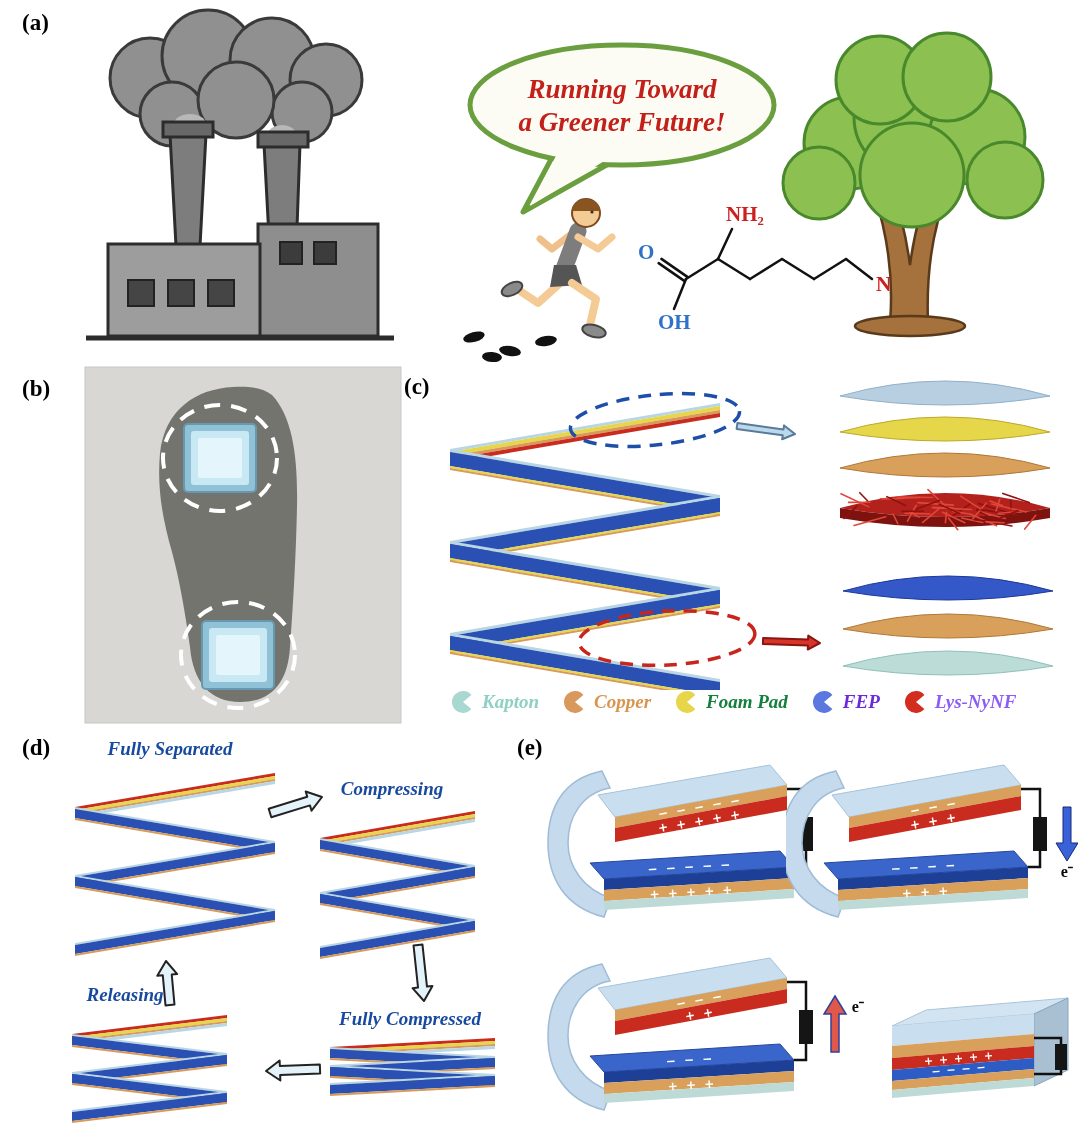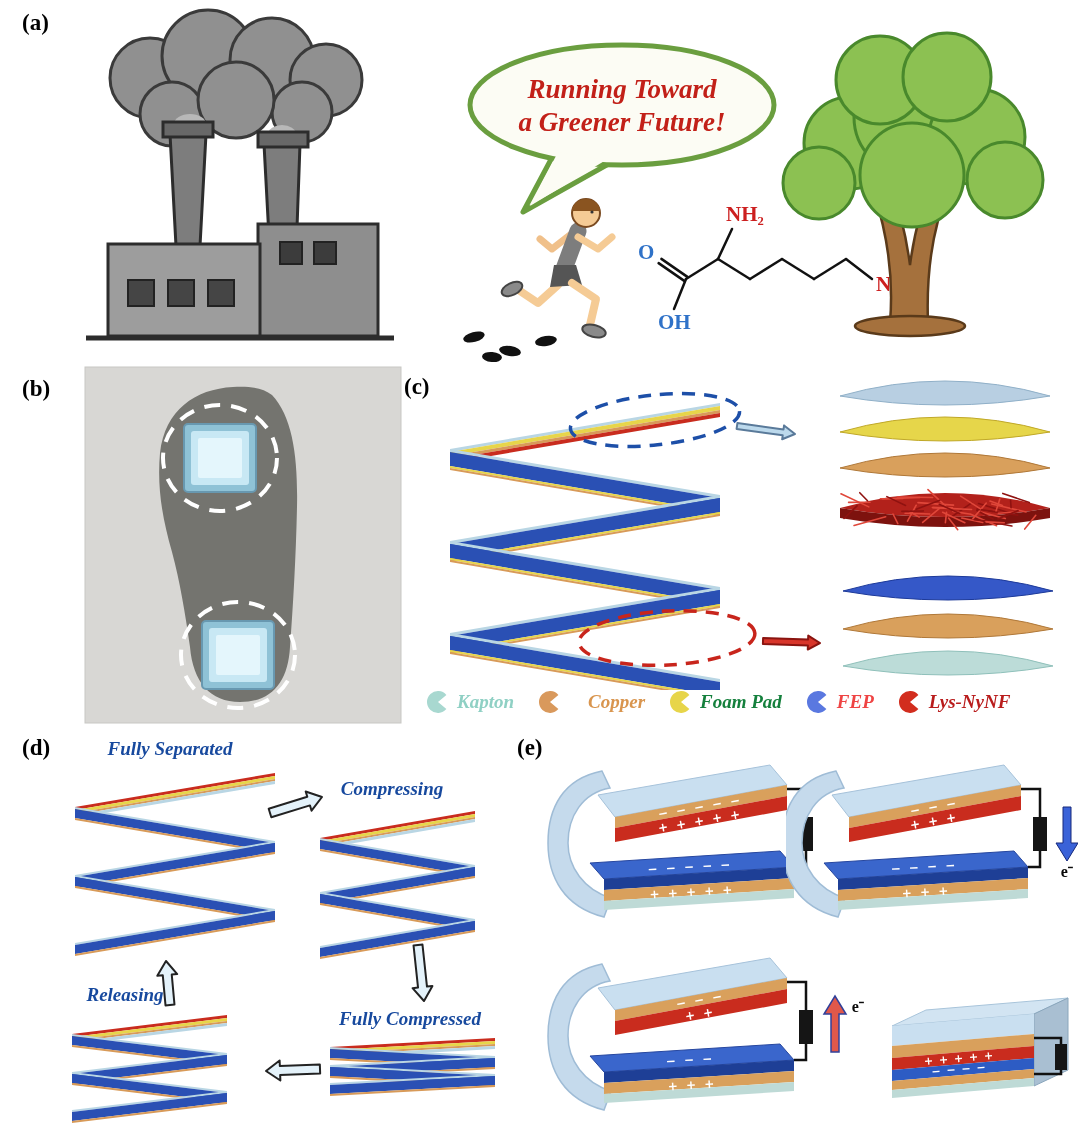--- a/index.html
+++ b/index.html
@@ -1,19 +1,19 @@
 <!DOCTYPE html>
 <html><head>
 <meta charset="utf-8">
 <style>
   html,body{margin:0;padding:0;background:#fff;}
   body{position:relative;width:1078px;height:1126px;overflow:hidden;font-family:"Liberation Serif",serif;}
   svg.abs{position:absolute;display:block;}
   .panel-label{position:absolute;font:bold 23px "Liberation Serif",serif;color:#000;}
-  .legend{position:absolute;left:426px;top:690px;display:flex;align-items:flex-start;gap:24px;}
+  .legend{position:absolute;left:451px;top:690px;display:flex;align-items:flex-start;gap:24px;}
   .legend-item{display:flex;align-items:center;gap:7px;font:italic bold 19px "Liberation Serif",serif;white-space:nowrap;}
   .charge{font:bold 12px "DejaVu Sans",sans-serif;fill:#fff;letter-spacing:2px;text-anchor:middle;}
   .charge-sm{font:bold 11px "DejaVu Sans",sans-serif;fill:#fff;letter-spacing:1px;text-anchor:middle;}
   .state-label{font:italic bold 19px "Liberation Serif",serif;fill:#17499e;text-anchor:middle;}
   .elabel{font:bold 16px "Liberation Serif",serif;fill:#0a0a0a;text-anchor:middle;}
   .bubble-text{font:italic bold 27px "Liberation Serif",serif;fill:#c22018;text-anchor:middle;}
   .mol-red{font:bold 21px "Liberation Serif",serif;fill:#cc1f1f;}
   .mol-blue{font:bold 21px "Liberation Serif",serif;fill:#2f72c8;}
 </style>
 </head>
@@ -228,39 +228,39 @@
   <div class="legend-item">
     <svg width="24" height="24" viewBox="0 0 24 24">
         <path d="M 12 12 L 20.4 4.9 A 11 11 0 1 0 20.4 19.1 Z" style="fill: rgb(168, 216, 208);"></path>
       </svg>
     <span style="color: rgb(143, 208, 196);">Kapton</span>
   </div>
   <div class="legend-item">
     <svg width="24" height="24" viewBox="0 0 24 24">
         <path d="M 12 12 L 20.4 4.9 A 11 11 0 1 0 20.4 19.1 Z" style="fill: rgb(217, 153, 92);"></path>
       </svg>
-    <span style="color: rgb(217, 149, 78); margin-left: 19px;">Copper</span>
+    <span style="color: rgb(217, 149, 78);">Copper</span>
   </div>
   <div class="legend-item">
     <svg width="24" height="24" viewBox="0 0 24 24">
         <path d="M 12 12 L 20.4 4.9 A 11 11 0 1 0 20.4 19.1 Z" style="fill: rgb(231, 213, 74);"></path>
       </svg>
     <span style="color: #15803d;">Foam Pad</span>
   </div>
   <div class="legend-item">
     <svg width="24" height="24" viewBox="0 0 24 24">
         <path d="M 12 12 L 20.4 4.9 A 11 11 0 1 0 20.4 19.1 Z" style="fill: rgb(90, 120, 224);"></path>
       </svg>
-    <span style="color: #ef4444;">FEP</span>
+    <span style="color: #6d28d9;">FEP</span>
   </div>
   <div class="legend-item">
     <svg width="24" height="24" viewBox="0 0 24 24">
         <path d="M 12 12 L 20.4 4.9 A 11 11 0 1 0 20.4 19.1 Z" style="fill: rgb(210, 45, 30);"></path>
       </svg>
-    <span style="color: #b91c1c;">Lys-NyNF</span>
+    <span style="color: #8b5cf6;">Lys-NyNF</span>
   </div>
 </div>
 
 <svg class="abs" style="left:20px;top:733px;width:512px;height:393px" viewBox="0 0 512 393">
   <text class="state-label" x="150" y="22">Fully Separated</text>
   <g>
       <polygon points="255,40 55,74 55,77 255,43" fill="#c92c1e"></polygon>
       <polygon points="255,43 55,77 55,80 255,46" fill="#e7d54a"></polygon>
       <polygon points="255,46 55,80 55,82 255,48" fill="#d89a58"></polygon>
       <polygon points="255,48 55,82 55,85 255,51" fill="#b9d6e4"></polygon>

